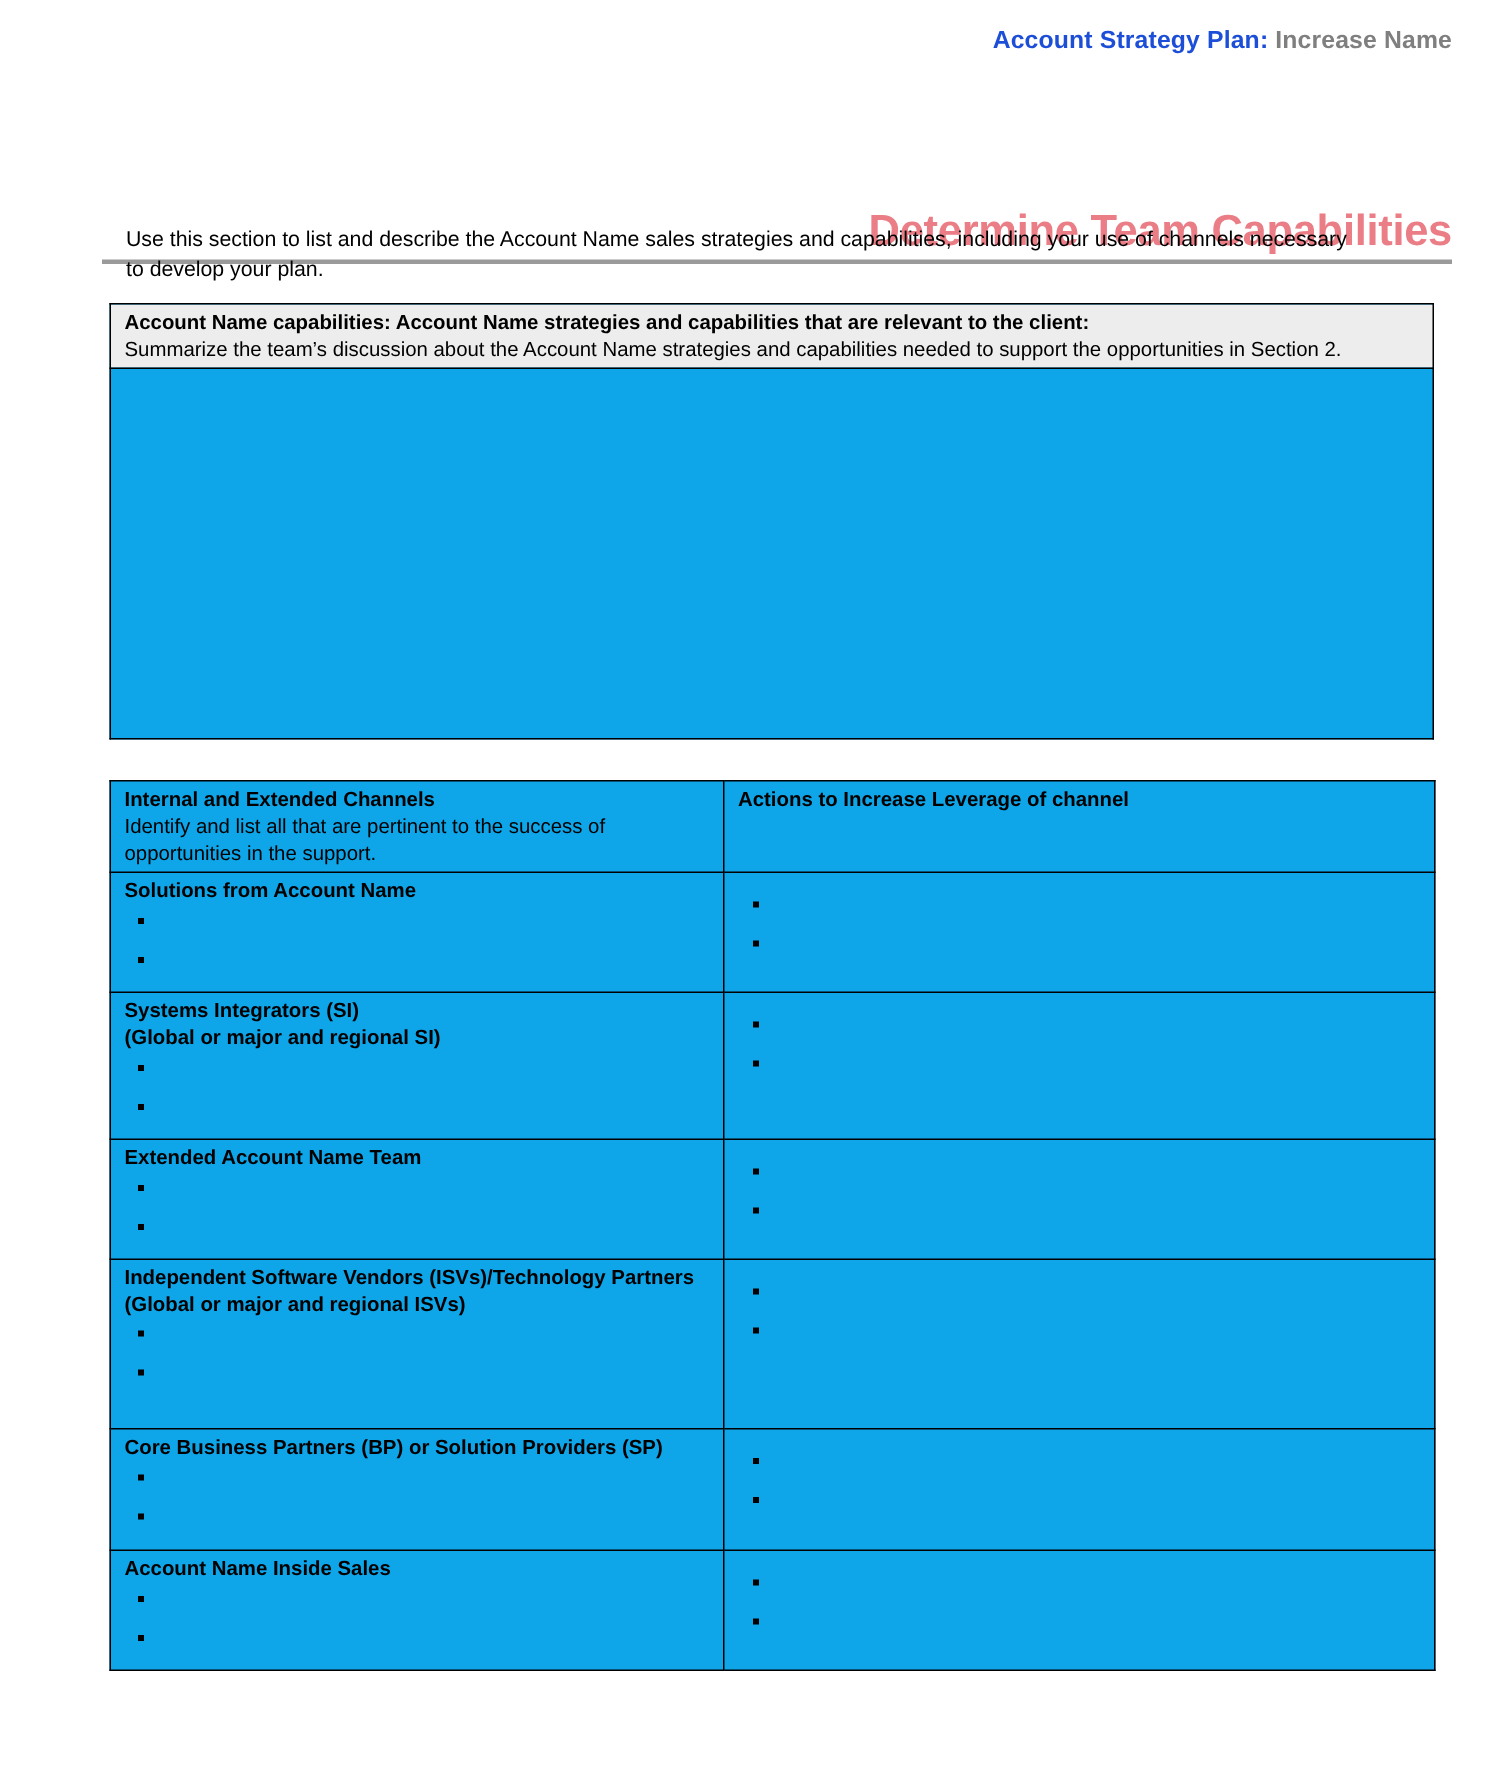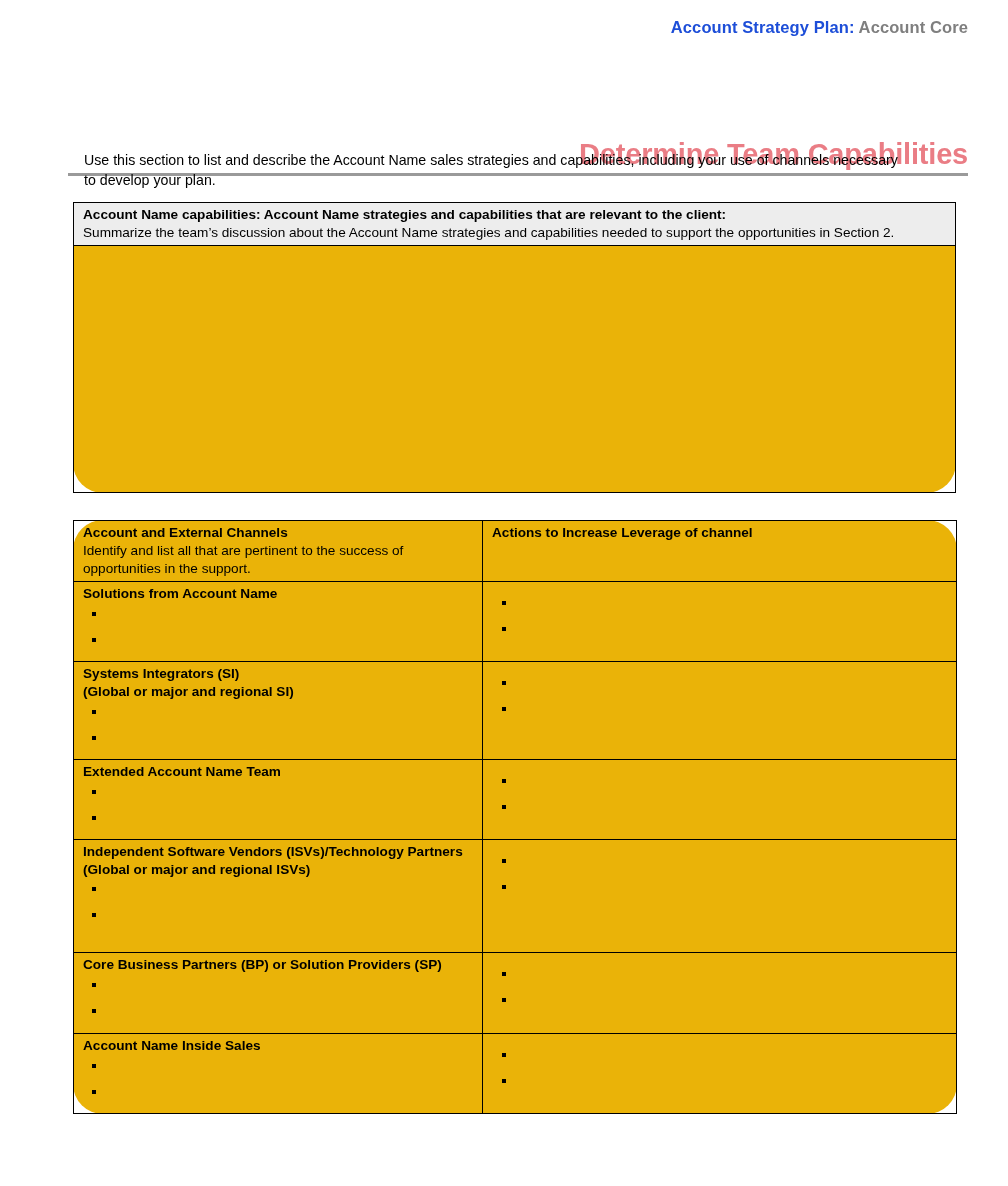--- a/index.html
+++ b/index.html
@@ -68,22 +68,21 @@
     font-size: 14.2px;
     line-height: 1.42;
     color: #000;
   }
 
   
   .tbl {
     position: absolute;
     border-collapse: collapse;
     table-layout: fixed;
-    background: #eab308;
-    border-radius: 30px;
+    background: #0ea5e9;
   }
   .tbl td {
     border: 1.6px solid #000000;
     vertical-align: top;
     padding: 3px 7px 3px 9px;
     font-size: 13.6px;
     line-height: 1.32;
   }
 
   
@@ -155,21 +154,21 @@
     padding-left: 10px;
     margin-top: 10px;
   }
 </style>
 </head>
 <body>
 
 <div class="page">
 
   <div class="running-header">
-    <span class="rh-pink">Account Strategy Plan:</span><span class="rh-gray"> Account Core</span>
+    <span class="rh-pink">Account Strategy Plan:</span><span class="rh-gray"> Increase Name</span>
   </div>
 
   <div class="title-wrap">
     <div class="doc-title">Determine Team Capabilities</div>
     <div class="title-rule"></div>
   </div>
 
   <div class="intro">Use this section to list and describe the Account Name sales strategies and capabilities, including your use of channels necessary to develop your plan.</div>
 
   <table class="tbl" id="capabilities-table">
@@ -187,21 +186,21 @@
   </table>
 
   <table class="tbl" id="channels-table">
     <colgroup>
       <col class="c-left">
       <col class="c-right">
     </colgroup>
     <tbody id="channels-body">
       <tr>
         <td>
-          <span class="ch-head-title">Account and External Channels</span>
+          <span class="ch-head-title">Internal and Extended Channels</span>
           <span class="ch-head-sub">Identify and list all that are pertinent to the success of opportunities in the support.</span>
         </td>
         <td>
           <span class="ch-head-title">Actions to Increase Leverage of channel</span>
         </td>
       </tr>
     <tr>
           <td style="height: 70px;">
             <span class="row-title">Solutions from Account Name</span>
             <ul class="sq">

